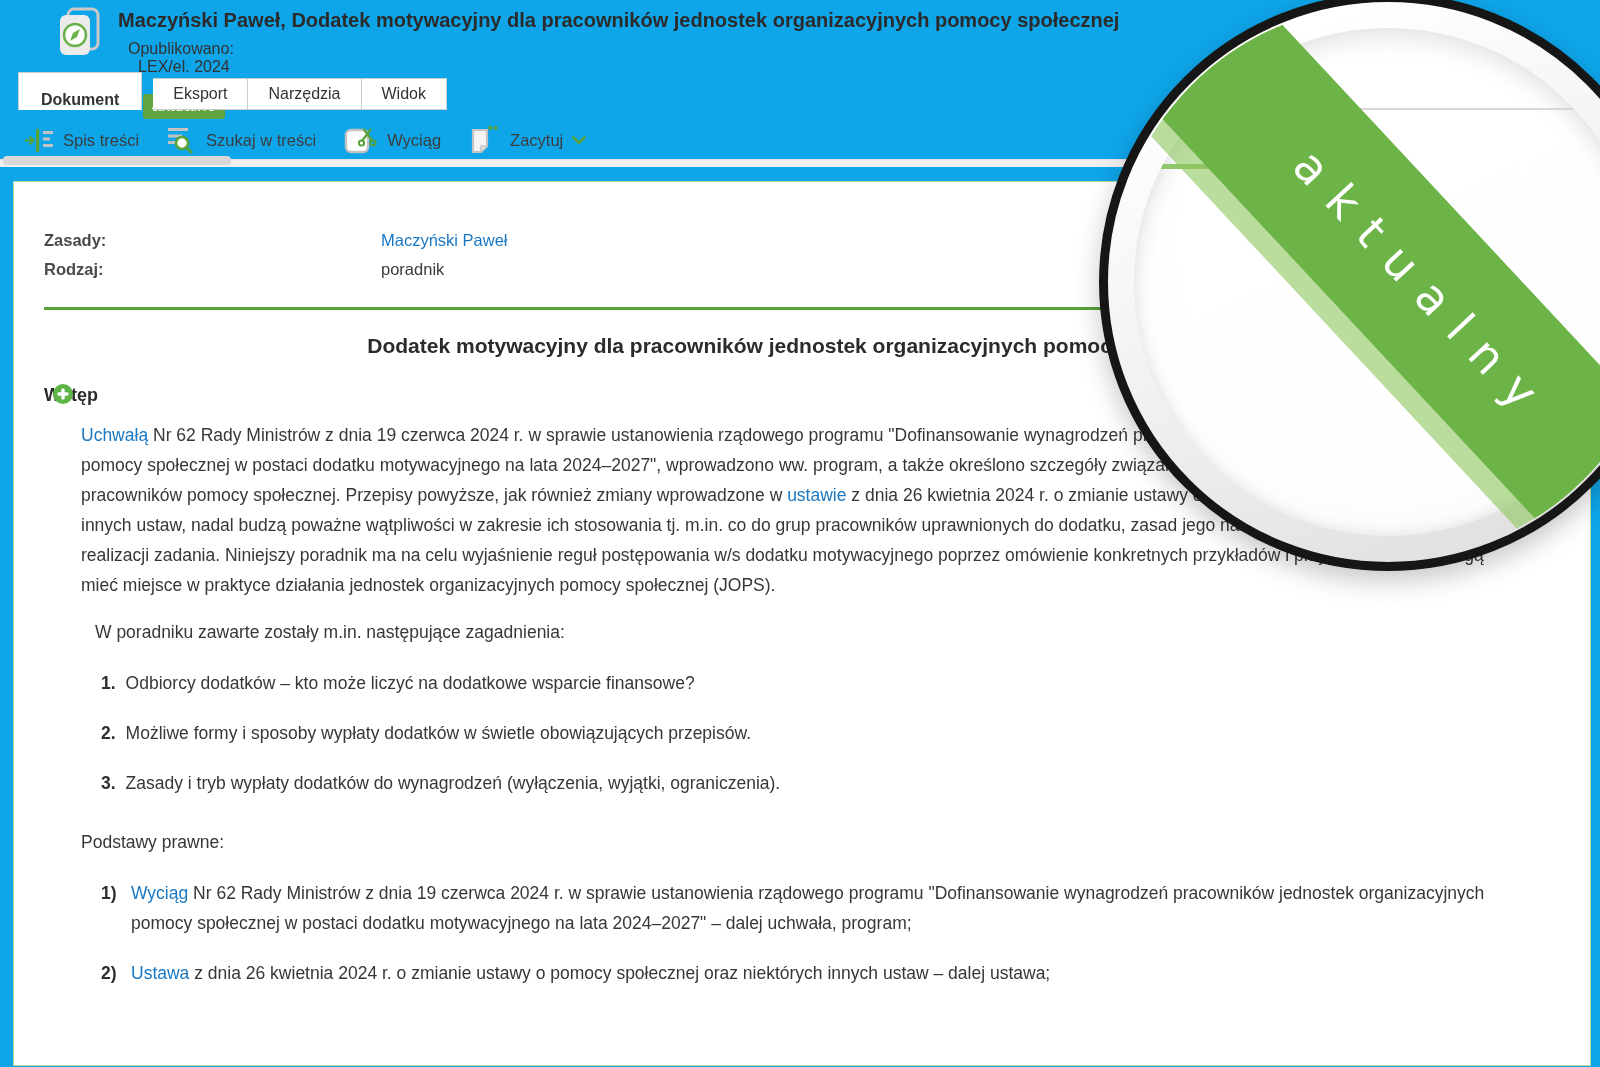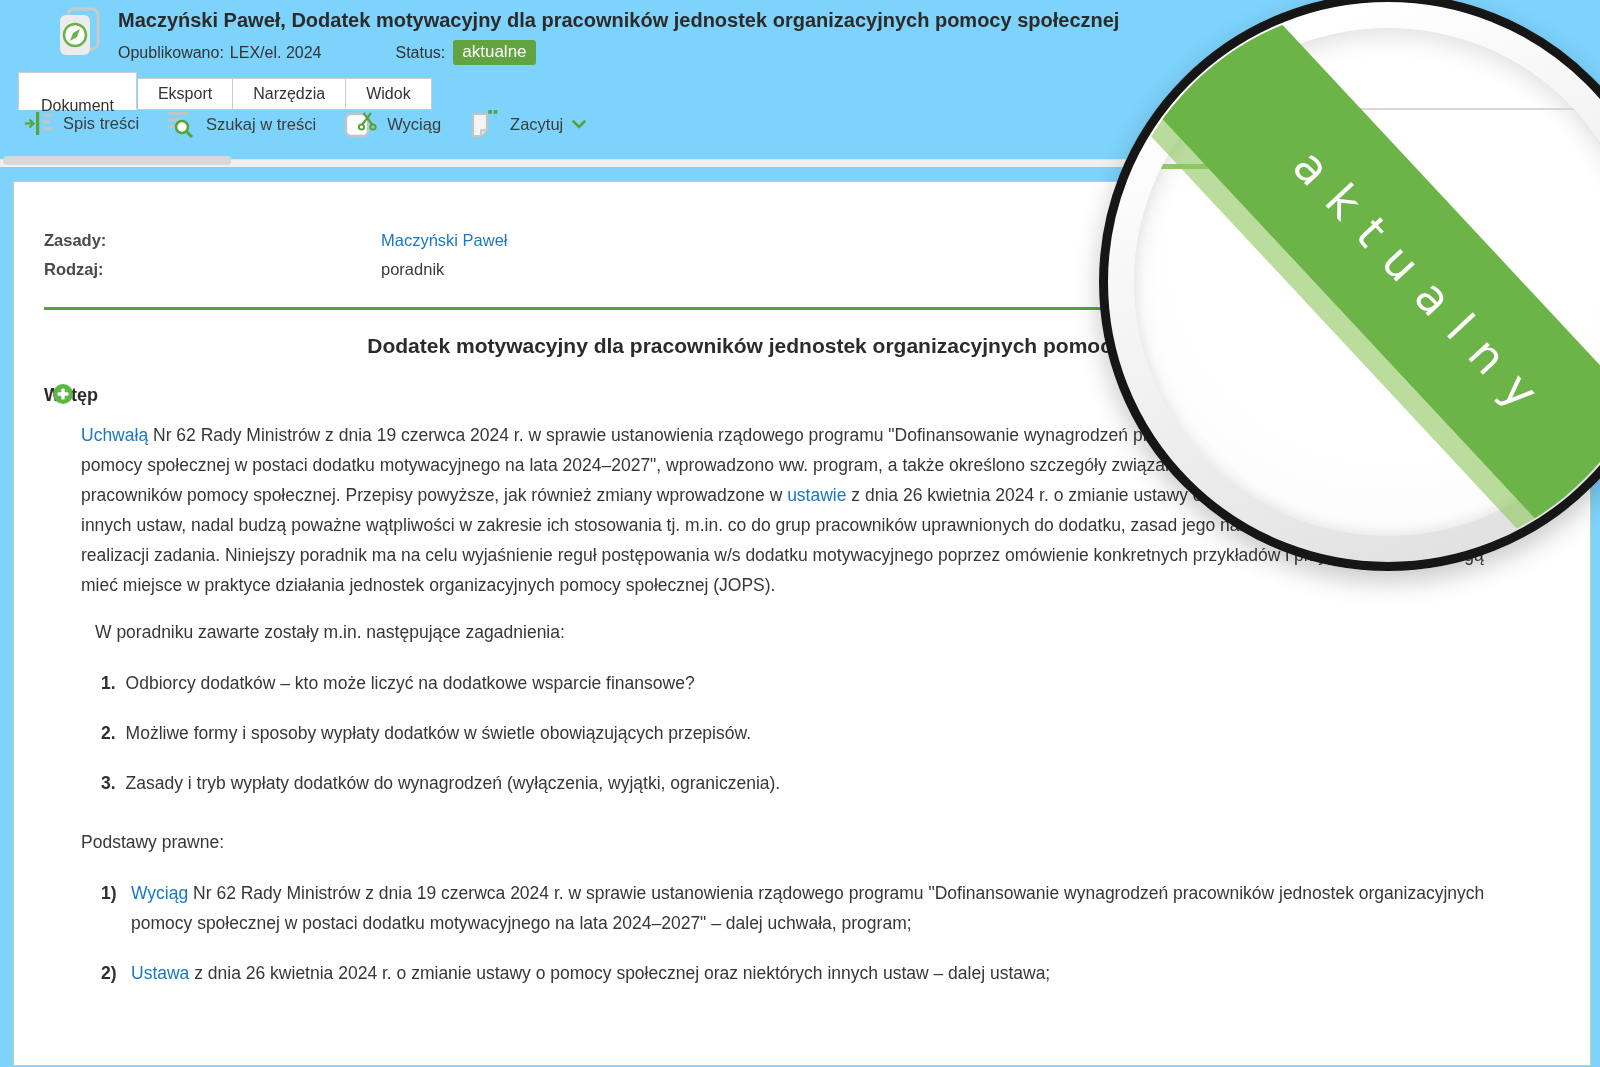--- a/index.html
+++ b/index.html
@@ -1,36 +1,36 @@
 <!DOCTYPE html>
 <html><head>
 <meta charset="utf-8">
 <style>
   html,body{margin:0;padding:0;background:#fff;}
-  #app{position:relative;width:1600px;height:1067px;overflow:hidden;background:#7dd3fc;
+  #app{position:relative;width:1600px;height:1067px;overflow:hidden;background:#0ea5e9;
        font-family:"Liberation Sans","DejaVu Sans",sans-serif;color:#3b3b3b;}
 
   
   .doc-icon{position:absolute;left:56px;top:7px;width:48px;height:50px;}
   .hdr-title{position:absolute;left:118px;top:9px;font-size:20px;font-weight:700;color:#2b2b2b;white-space:nowrap;}
-  .hdr-sub{position:absolute;left:118px;top:40px;font-size:16px;color:#333;display:flex;align-items:center;}
+  .hdr-sub{position:absolute;left:118px;top:40px;font-size:16px;color:#333;display:flex;align-items:center;flex-direction:column;}
   .hdr-sub .pub-label{margin-right:6px;}
   .hdr-sub .status-label{margin-left:74px;margin-right:8px;}
   .badge{background:#61a33e;color:#fff;font-size:17px;padding:2px 9px 3px;border-radius:3px;}
 
   
   .tabs{position:absolute;left:18px;top:72px;height:38px;display:flex;align-items:flex-end;}
   .tab{box-sizing:border-box;border:1px solid #ccc;background:#fff;color:#333;font-size:16px;
        padding:6px 20px 17px;height:32px;cursor:pointer;border-left:none;}
   .tab:first-child{border-left:1px solid #ccc;}
-  .tab.active{font-weight:400;height:38px;padding:24px 22px 7px;border-bottom:1px solid #fff;
-              border-left:1px solid #ccc;margin-right:1px;position:relative;z-index:2;}
-
-  
-  .toolbar{position:absolute;left:24px;top:110px;height:44px;display:flex;align-items:flex-start;gap:28px;}
+  .tab.active{font-weight:700;height:38px;padding:18px 22px 7px;border-bottom:1px solid #fff;
+              border-left:1px solid #ccc;margin-right:11px;position:relative;z-index:2;}
+
+  
+  .toolbar{position:absolute;left:24px;top:110px;height:44px;display:flex;align-items:flex-end;gap:28px;}
   .tool{display:flex;align-items:center;gap:9px;font-size:16.5px;color:#3d3d3d;cursor:pointer;}
   .tool svg{display:block;}
   .sep-band{position:absolute;left:0;top:159px;width:1600px;height:7px;background:#f0f0f0;border-top:1px solid #e4e4e4;}
   .sep-dark{position:absolute;left:3px;top:156px;width:228px;height:9px;background:#d8d8d8;border-radius:4px;}
 
   
   .card{position:absolute;left:13px;top:181px;width:1578px;height:885px;background:#fff;
         border:1px solid #b9d9a1;box-sizing:border-box;padding:0 30px;}
   .meta{margin-top:44px;font-size:16.5px;}
   .meta-row{display:flex;line-height:29px;}

